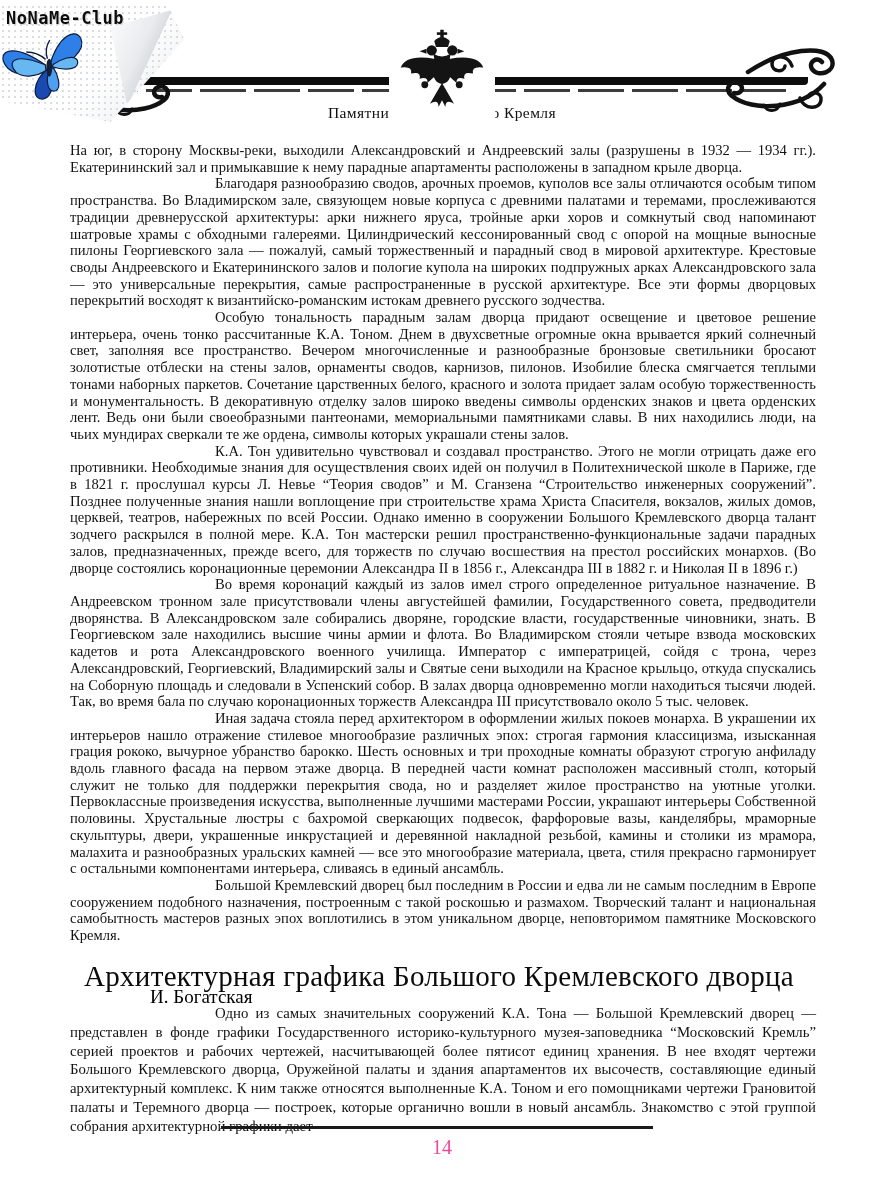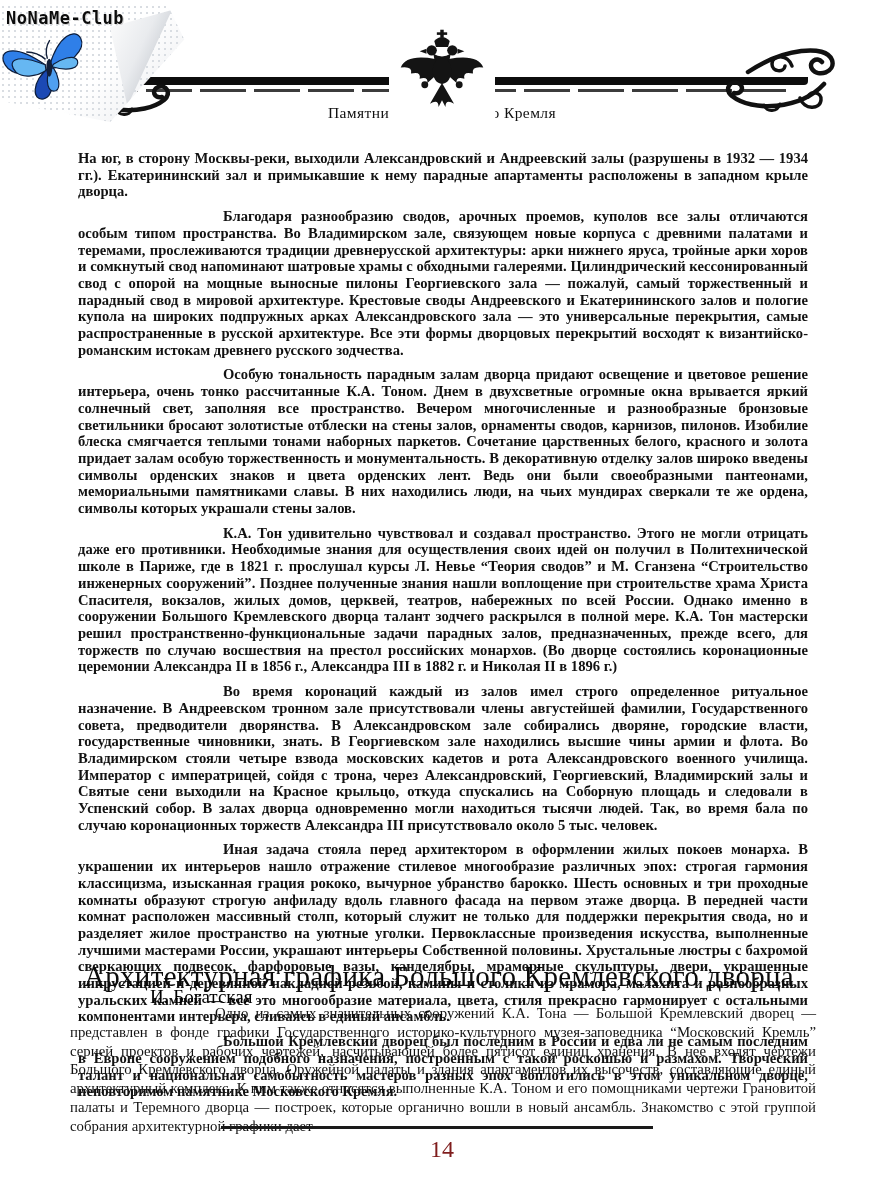--- a/index.html
+++ b/index.html
@@ -44,42 +44,42 @@
   .running-title{
     position:absolute;left:0;top:104px;width:100%;text-align:center;
     font-size:15.5px;letter-spacing:.4px;color:#111;
   }
   
   .article{
     position:absolute;left:70px;top:142px;width:746px;
     font-size:14.6px;line-height:16.7px;text-align:justify;
     color:#121212;
   }
-  .article p{margin:8px;padding:0;font-weight:bold;}
+  .article p{margin:0;padding:0;}
   .article p.indent{text-indent:145px;}
   
   .section-title{
     position:absolute;left:80px;top:956px;width:740px;
     font-size:29px;font-weight:normal;letter-spacing:.3px;color:#0b0b0b;margin:4px;
   }
   .section-author{
     position:absolute;left:150px;top:986px;
     font-size:19px;color:#000000;
   }
   .section-body{
     position:absolute;left:70px;top:1004px;width:746px;
     font-size:14.8px;line-height:18.8px;text-align:justify;color:#121212;
   }
   .section-body p{margin:0;}
   .section-body p.indent{text-indent:145px;}
   
   .footer-rule{position:absolute;left:221px;top:1126px;width:432px;height:2.5px;background:#1a1a1a;}
   .page-number{
     position:absolute;left:0;top:1136px;width:100%;text-align:center;
-    font-size:24px;color:#7f1d1d;
+    font-size:20px;color:#ec4899;
   }
 </style>
 </head>
 <body>
 
 <div class="watermark">
   <div class="fold"></div>
   <div class="wm-label">NoNaMe-Club</div>
   <div class="butterfly">
     <svg width="92" height="78" viewBox="0 0 92 78">

